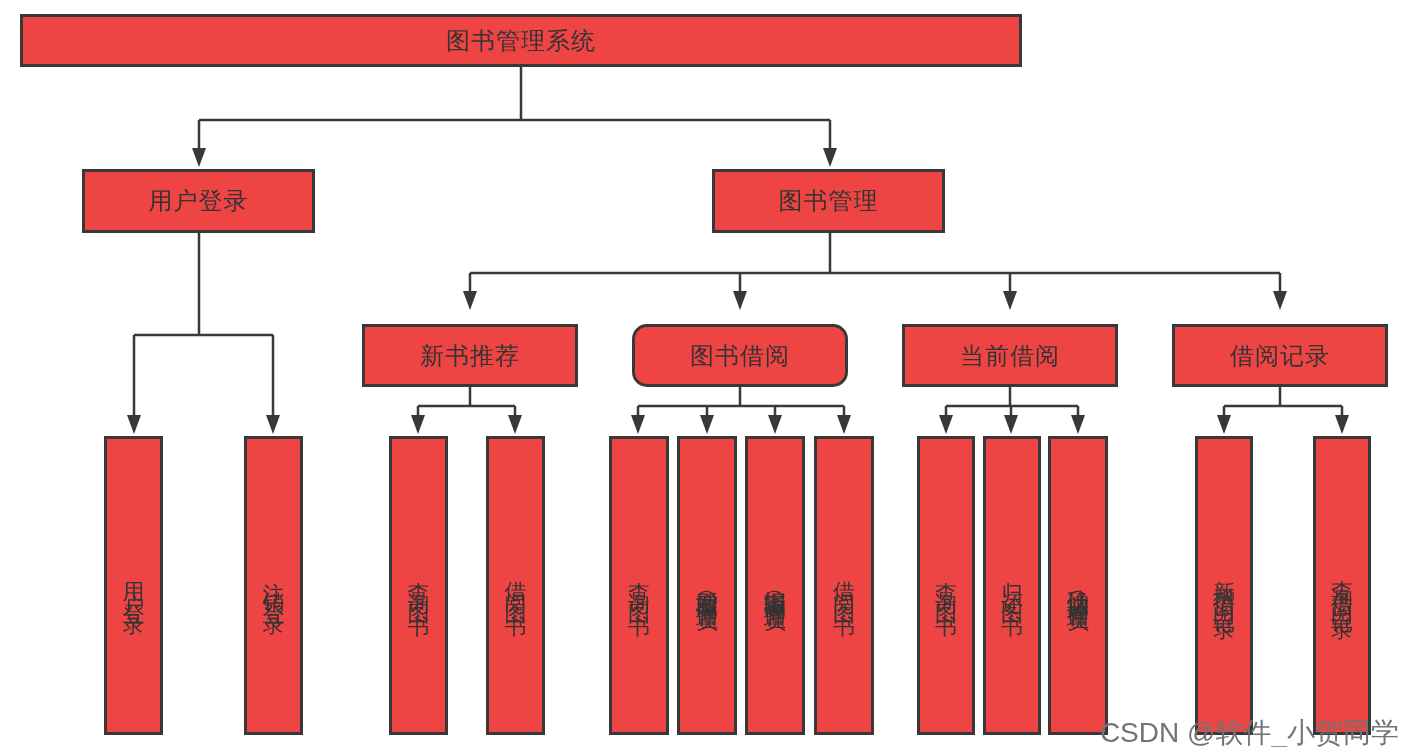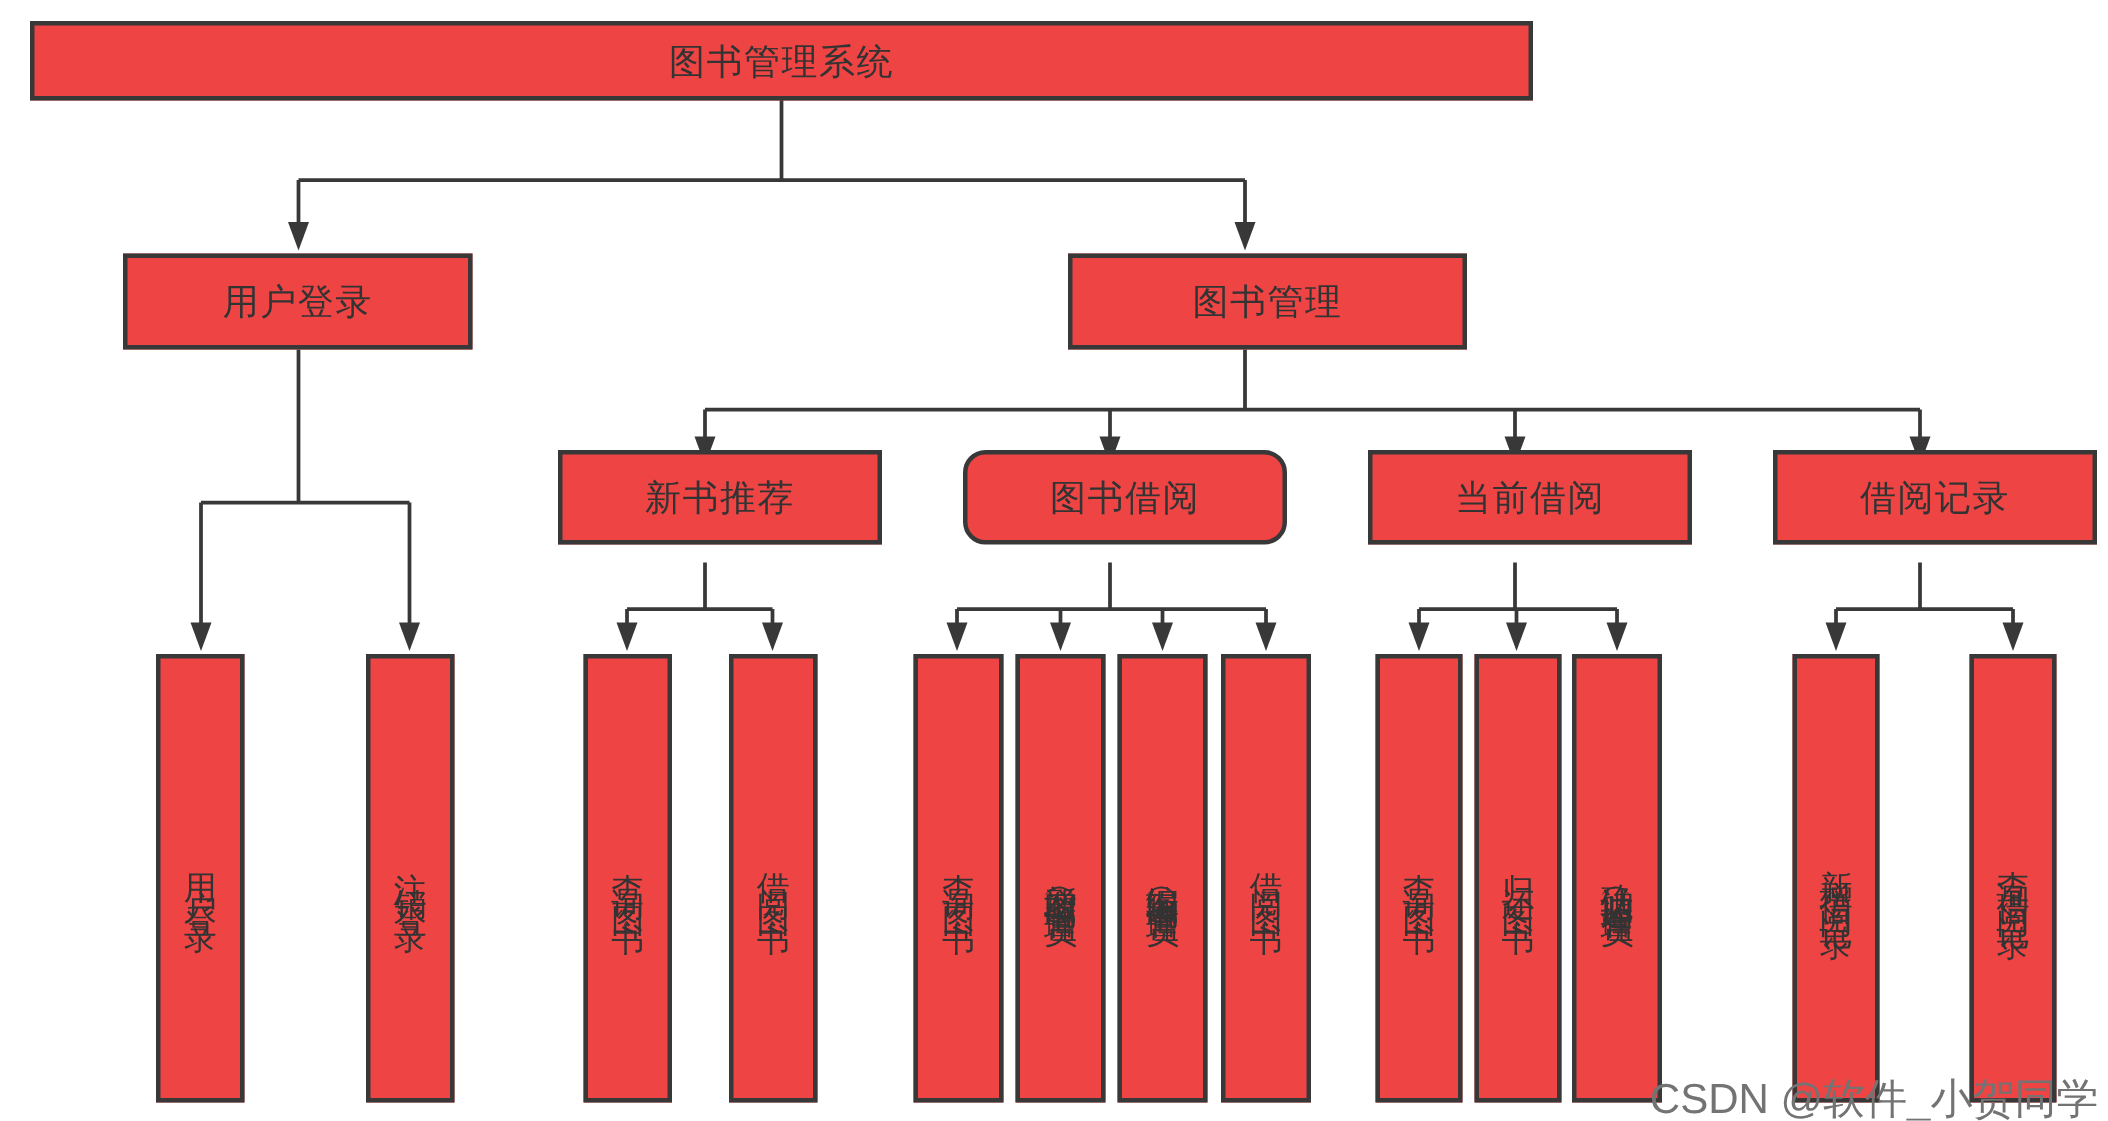--- a/index.html
+++ b/index.html
@@ -18,22 +18,22 @@
   .leaf .vlabel{
     writing-mode:vertical-rl;text-orientation:mixed;
     font-size:22px;line-height:1;white-space:nowrap;
   }
   .leaf .vlabel.s4{letter-spacing:11px;}
   .leaf .vlabel.s6{letter-spacing:8px;}
   .leaf .vlabel.s10{letter-spacing:3px;}
   
   #root-box{left:20px;top:14px;width:1002px;height:53px;}
   #node-user-login{left:82px;top:169px;width:233px;height:64px;}
-  #node-book-management{left:712px;top:169px;width:266px;height:64px;}
-  .l3{top:300px;width:216px;height:63px;margin-left:10px;}
+  #node-book-management{left:712px;top:169px;width:233px;height:64px;}
+  .l3{top:324px;width:216px;height:63px;}
   #node-new-book-recommend{left:362px;}
   #node-book-borrow{left:632px;border-radius:15px;}
   #node-current-borrow{left:902px;}
   #node-borrow-records{left:1172px;}
   .leaf{top:436px;height:299px;width:60px;}
   #leaf-user-login{left:104px;width:59px;}
   #leaf-logout{left:244px;width:59px;}
   #leaf-query-books-1{left:389px;width:59px;}
   #leaf-borrow-books-1{left:486px;width:59px;}
   #leaf-query-books-2{left:609px;}

